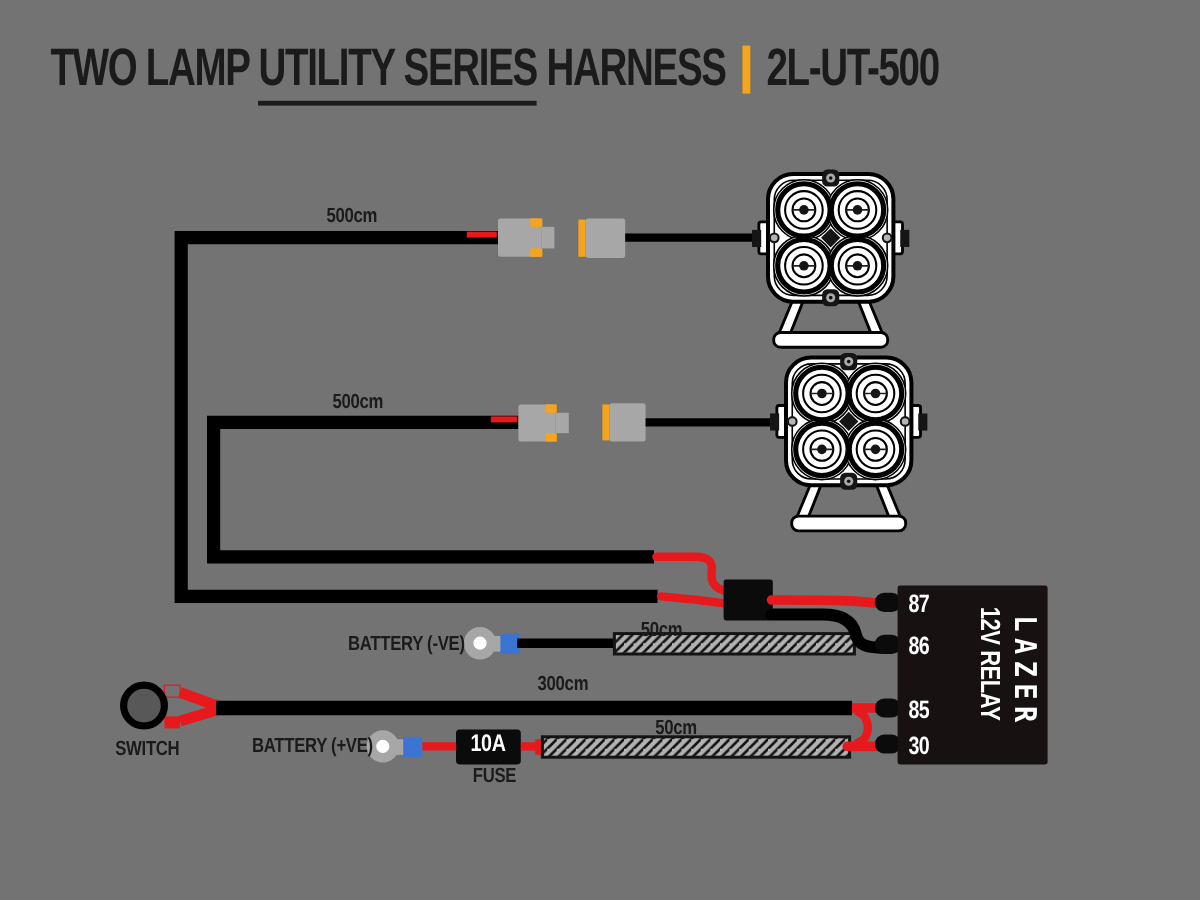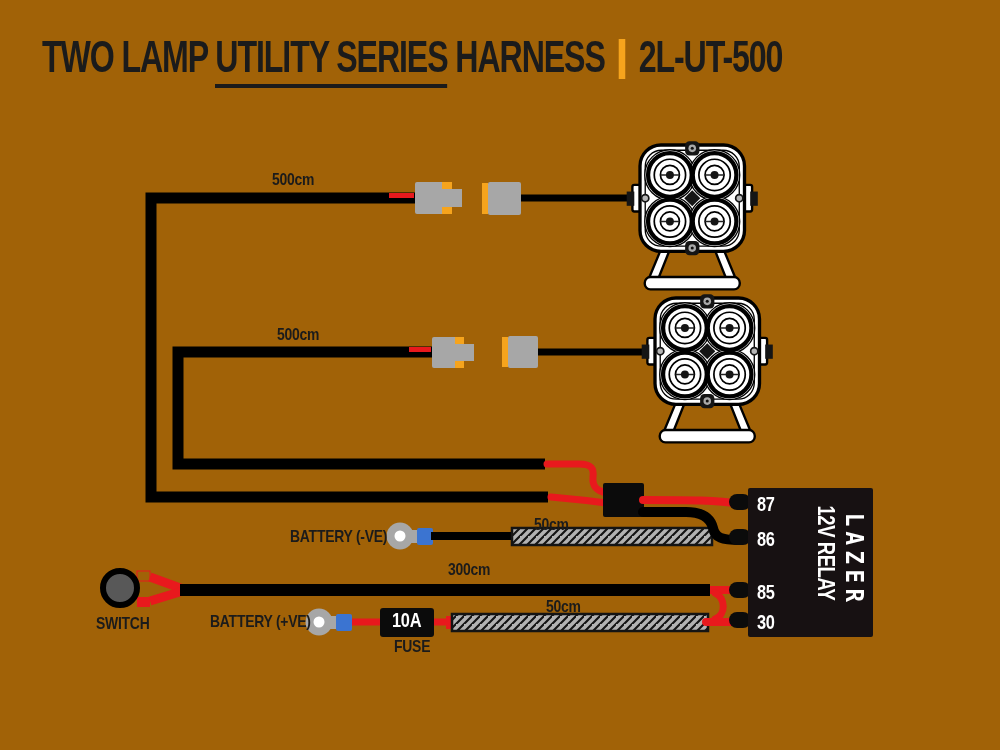--- a/index.html
+++ b/index.html
@@ -1,17 +1,17 @@
 <!DOCTYPE html>
 <html style="--accent-orange: #F6A41D; --wire-red: #E8191D; --wire-black: #000000; --relay-black: #171112; --connector-gray: #A7A7A7; --terminal-blue: #3B74D1; --braid-gray: #B2B2B2; --switch-gray: #585858;"><head>
 <meta charset="utf-8">
 <style>
   html,body{margin:0;padding:0;background:#fff;}
   .stage{
-    position:relative;width:1000px;height:750px;background:#a16207;overflow:hidden;
+    position:relative;width:1000px;height:750px;background:#737373;overflow:hidden;
     font-family:"Liberation Sans",sans-serif;color:#1b1b1b;
   }
   
   .title{
     position:absolute;left:42px;top:32px;white-space:nowrap;
     font-size:44px;font-weight:700;letter-spacing:-1.5px;
     transform:scaleX(.73);transform-origin:left top;color:#1b1b1b;
   }
   .title .u{display:inline-block;border-bottom:4px solid #1b1b1b;padding-bottom:2px;}
   .title .sep{

